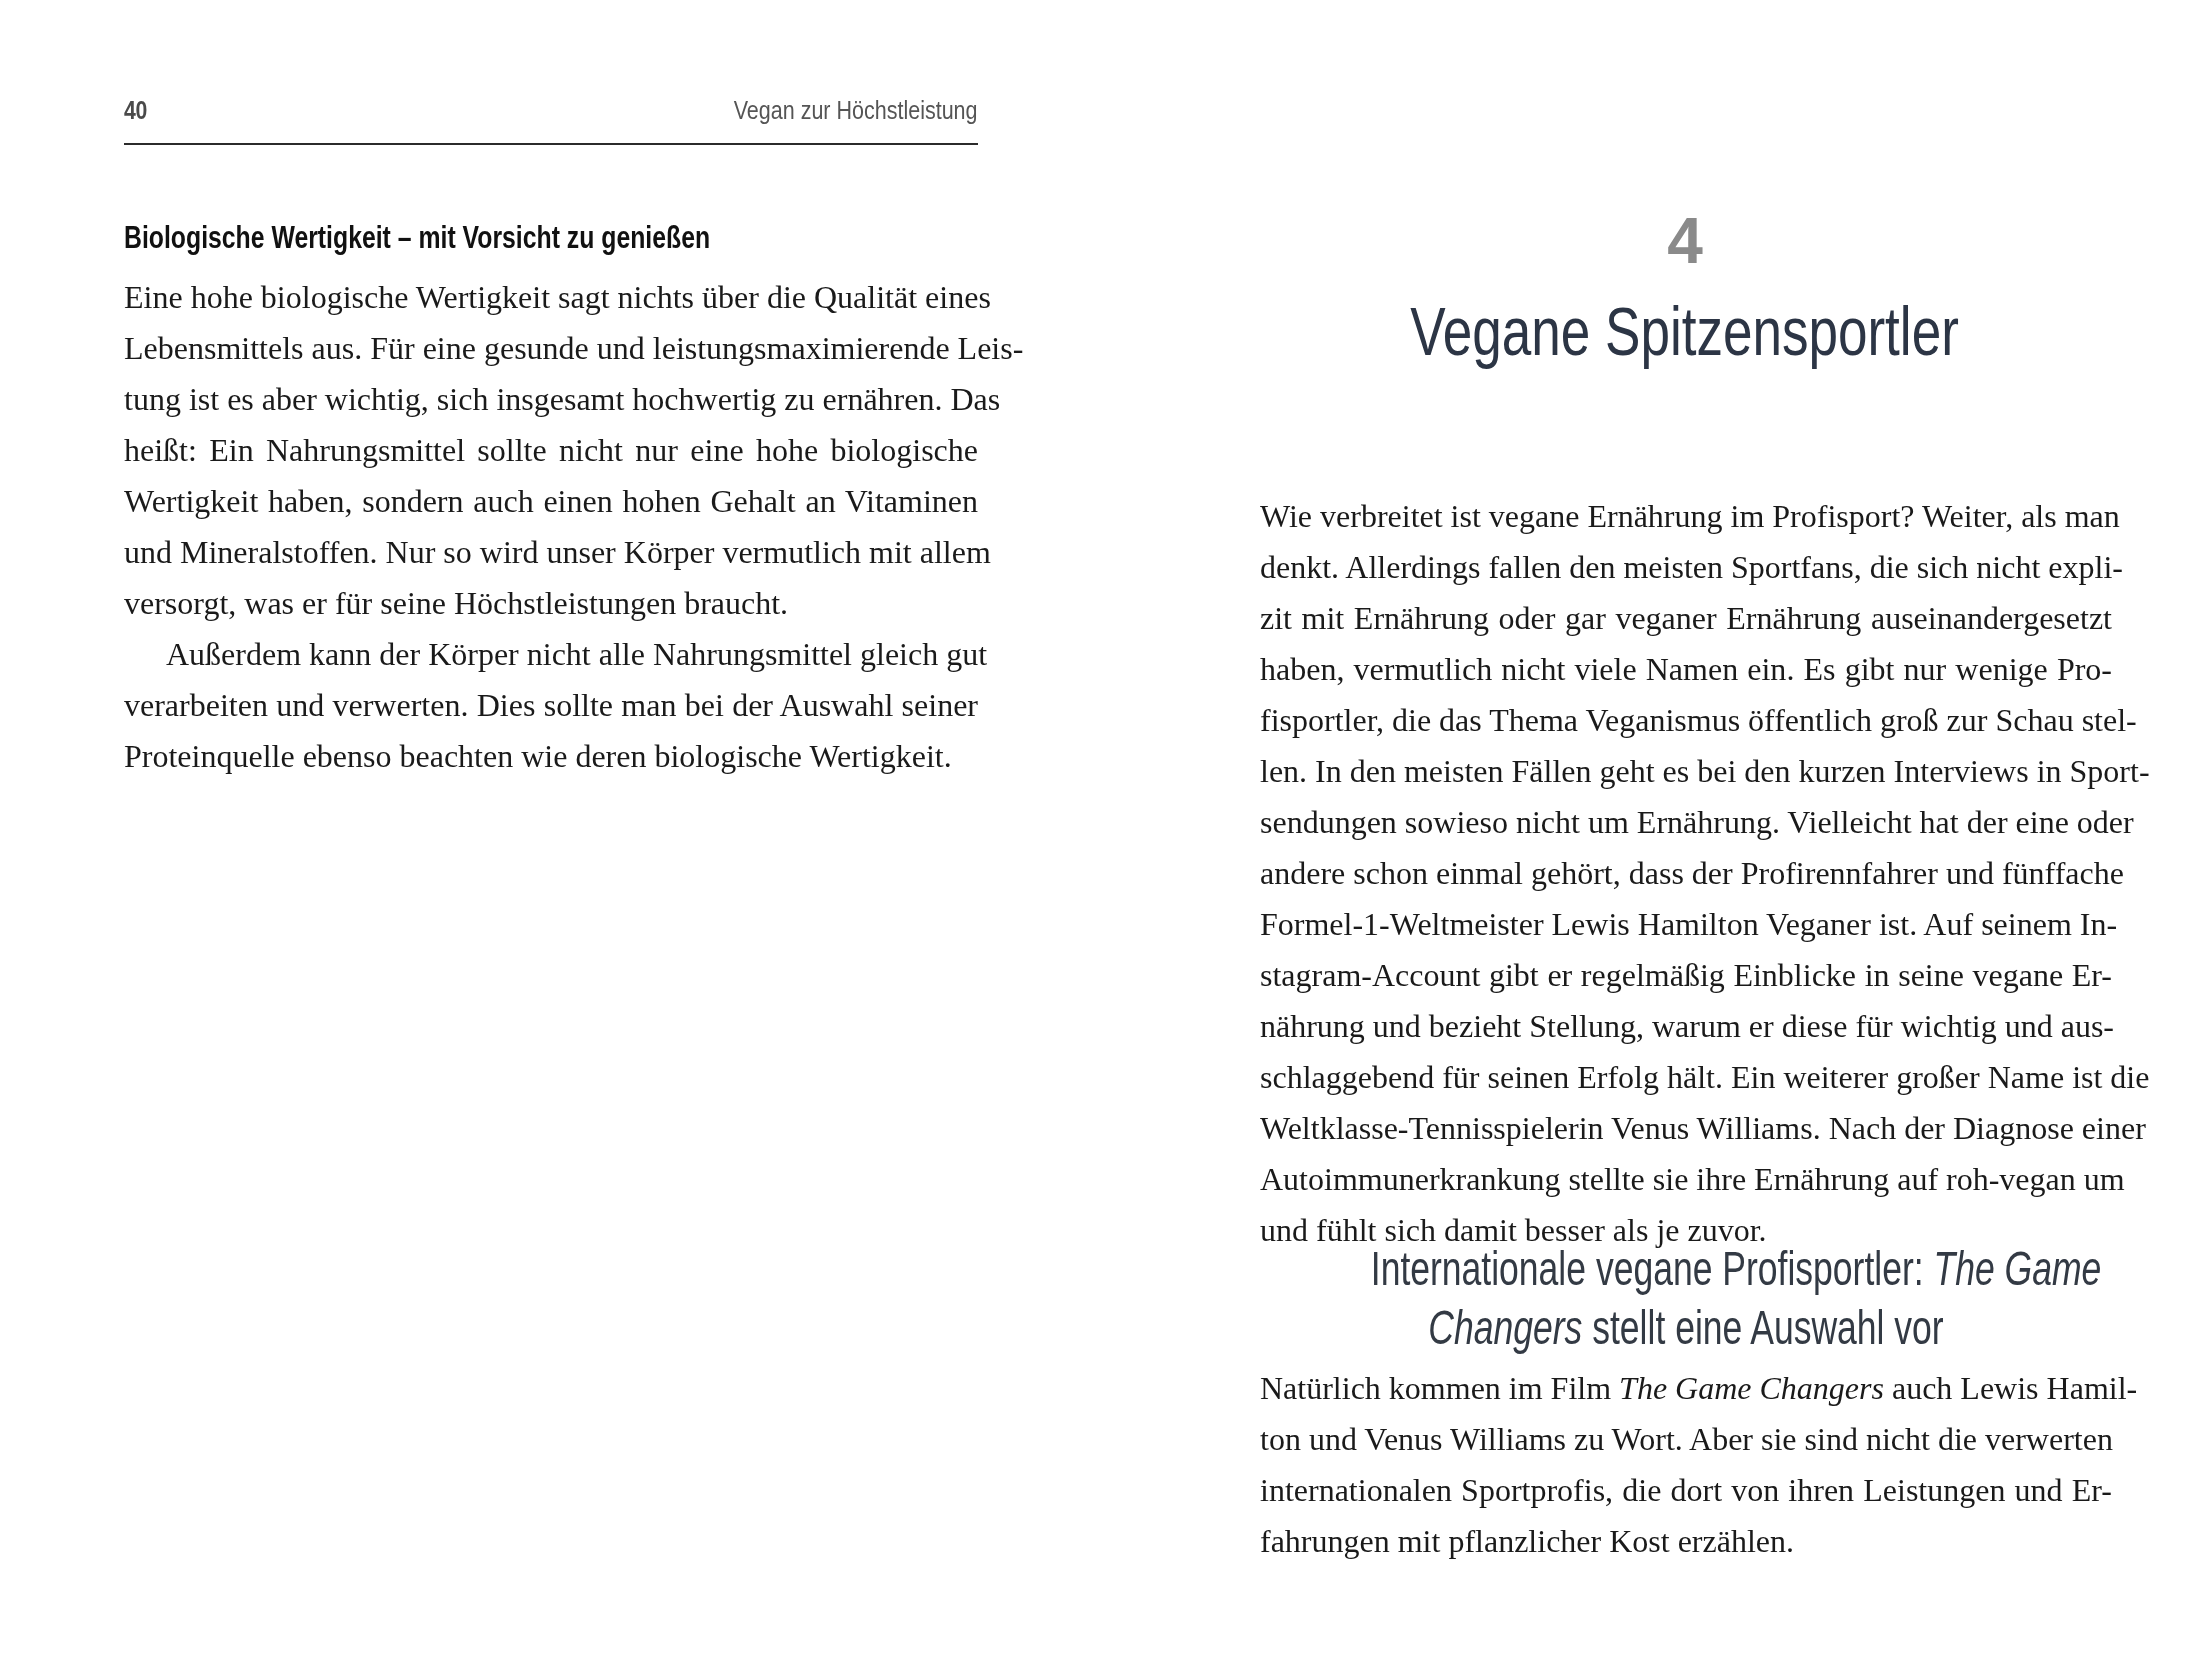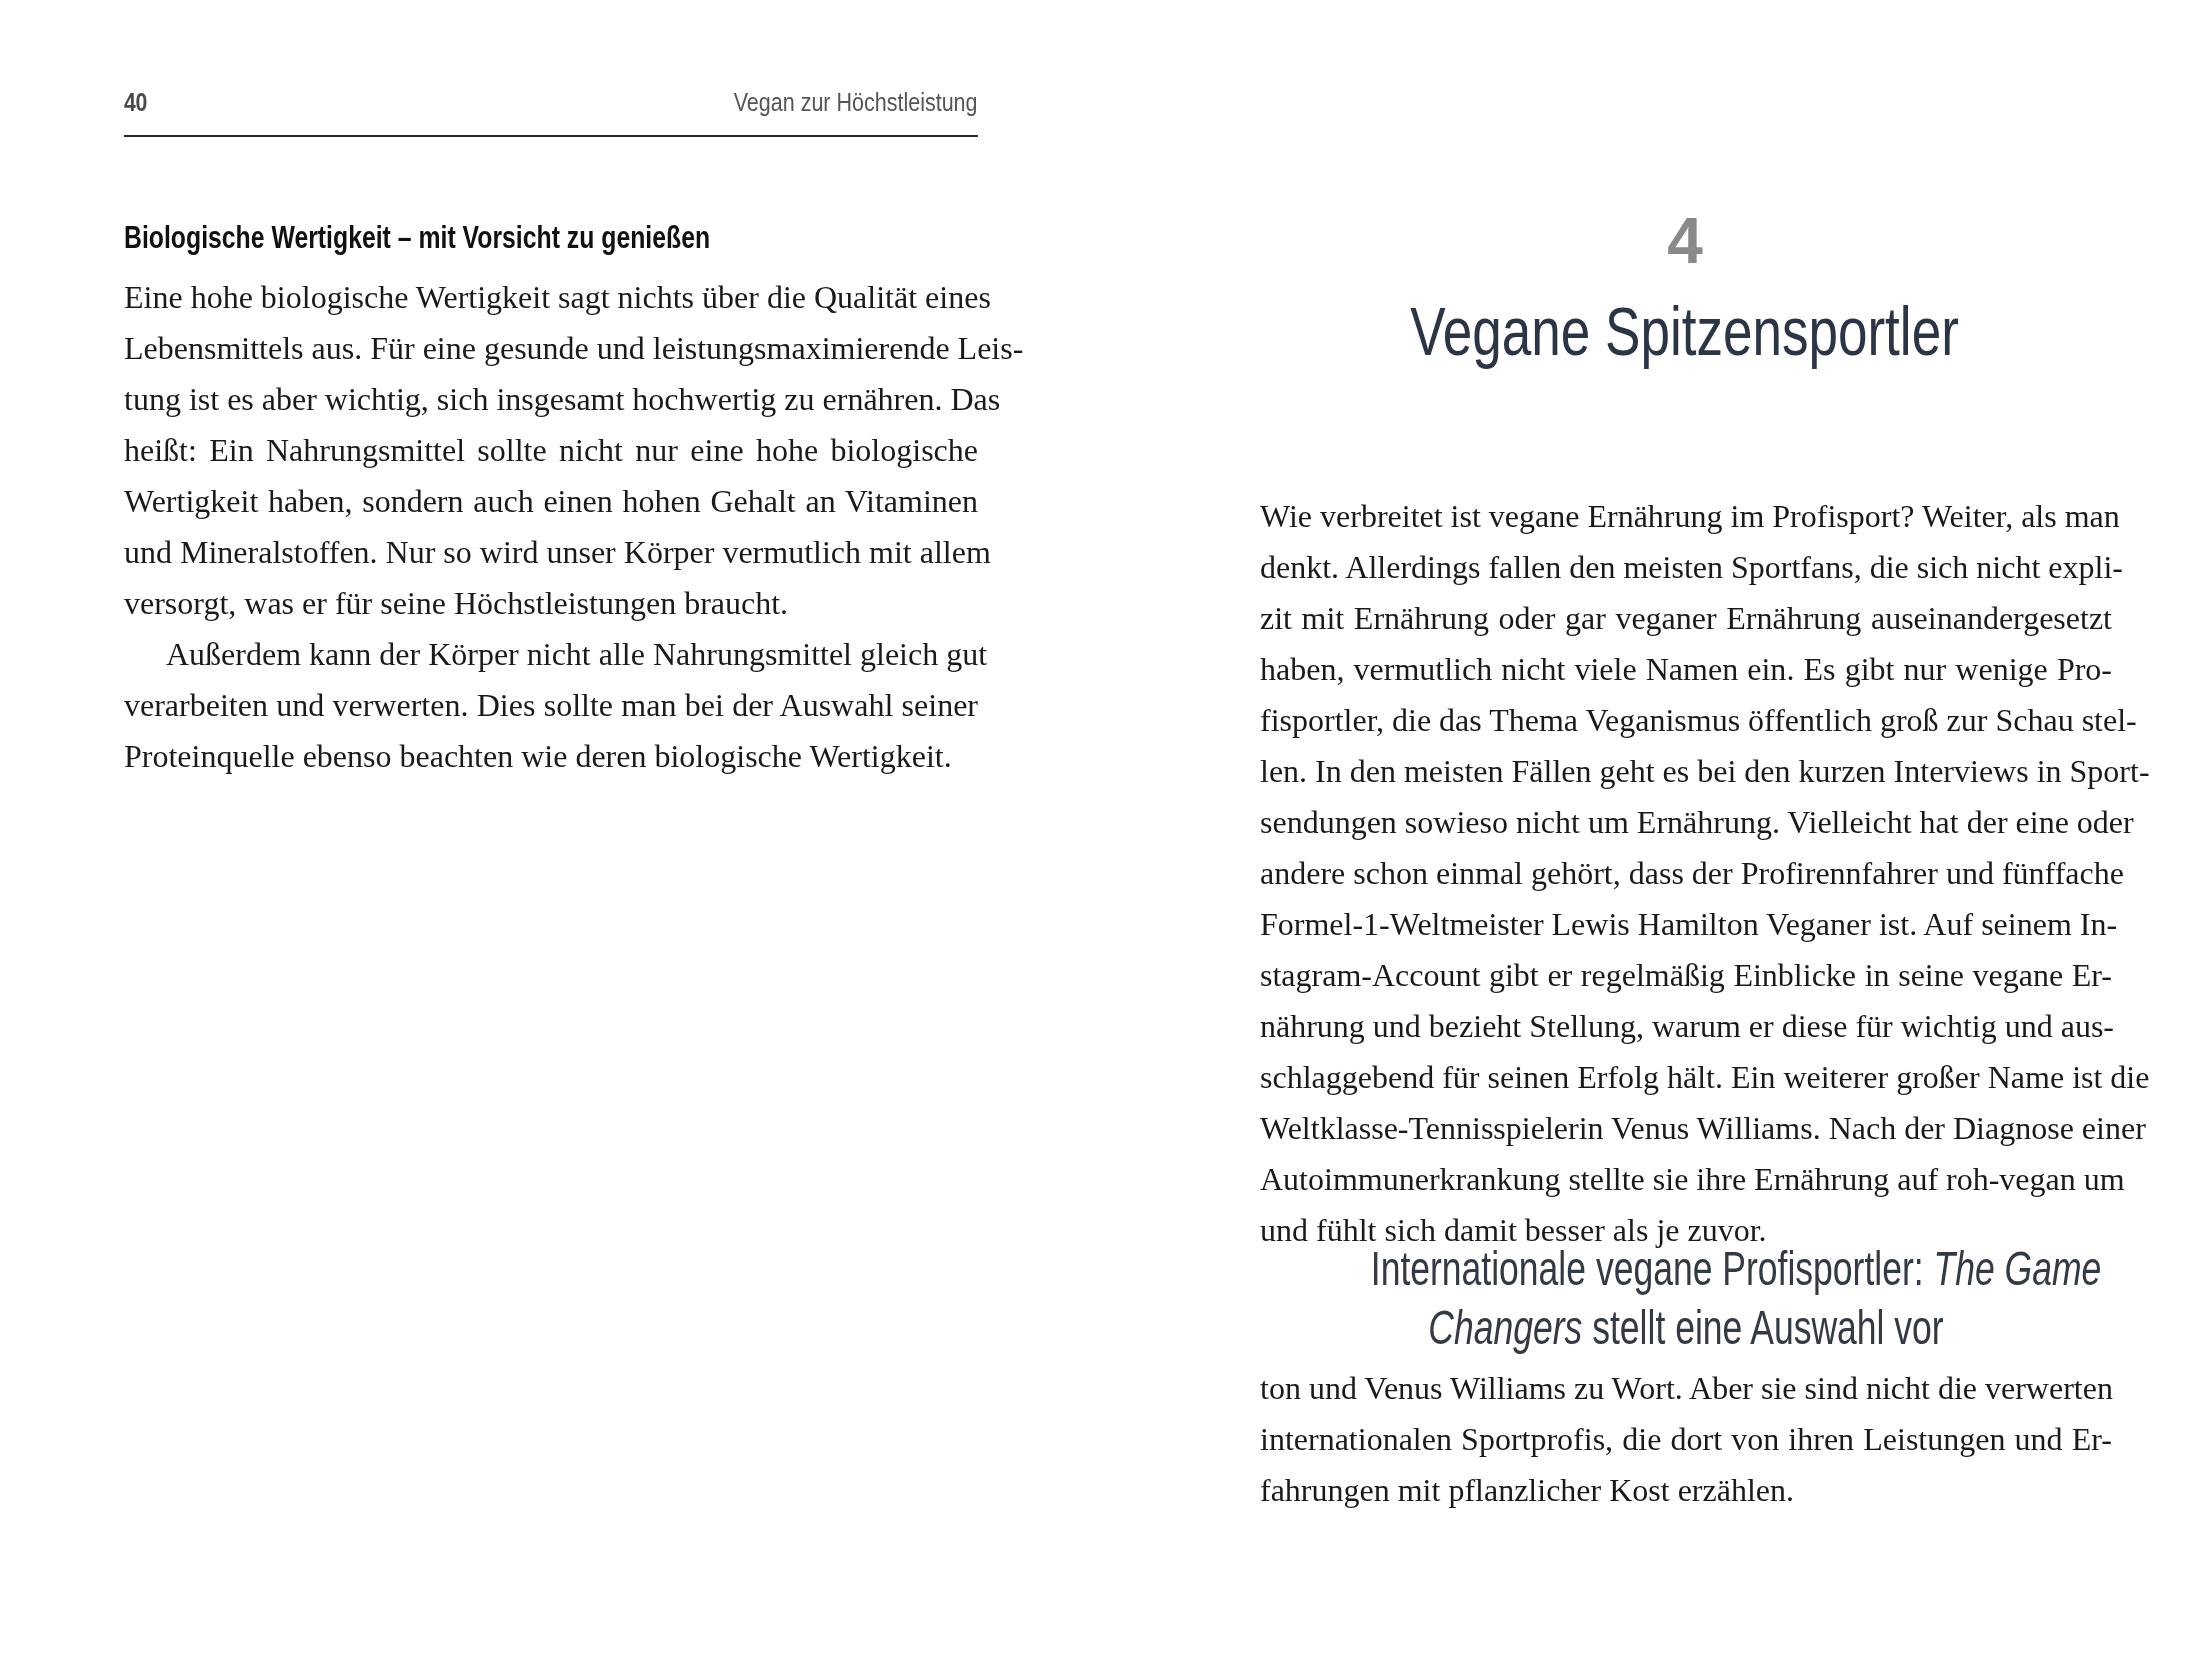--- a/index.html
+++ b/index.html
@@ -1,21 +1,21 @@
 <!DOCTYPE html>
 <html style="font-size:14.7px"><head>
 <meta charset="utf-8">
 <style>
   html, body { margin: 0; padding: 0; background: #ffffff; }
   body { width: 2204px; height: 1674px; position: relative; overflow: hidden; }
   .page { position: absolute; top: 0; height: 1674px; }
   .left-page { left: 0; width: 1102px; }
   .right-page { left: 1102px; width: 1102px; }
 
-  .header { position: absolute; left: 124px; width: 854px; top: 84px; height: 51px; border-bottom: 2.3px solid #2b2b2b; }
+  .header { position: absolute; left: 124px; width: 854px; top: 92px; height: 51px; border-bottom: 2.3px solid #2b2b2b; }
   .page-number { position: absolute; left: 0; top: 3.7px; font-family: "Liberation Sans", sans-serif; font-weight: bold; font-size: 25px; color: #4a4a4a; letter-spacing: -0.5px; transform: scaleX(0.85); transform-origin: left; }
   .running-title { position: absolute; right: 0; top: 3.7px; font-family: "Liberation Sans", sans-serif; font-size: 25px; color: #555; transform: scaleX(0.86); transform-origin: right; }
 
   .serif-body { font-family: "Liberation Serif", serif; font-size: 32px; line-height: 43px; color: #1a1a1a; text-align: justify; hyphens: manual; }
   .serif-body p { margin: 0; }
 
   .left-heading { position: absolute; left: 124px; top: 220px; width: 854px; font-family: "Liberation Sans", sans-serif; font-weight: bold; font-size: 31px; color: #111; transform: scaleX(0.8); transform-origin: left; white-space: nowrap; }
   .left-body { position: absolute; left: 124px; top: 268px; width: 854px; }
 
   .chapter-number { position: absolute; left: 0; width: 1166px; top: 204px; text-align: center; font-family: "Liberation Sans", sans-serif; font-weight: bold; font-size: 64px; color: #8a8a8a; }
@@ -83,18 +83,19 @@
     <span class="line-block">Autoimmunerkrankung stellte sie ihre Ernährung auf roh-vegan um</span>
     <span class="line-block last">und fühlt sich damit besser als je zuvor.</span>
   </div>
 
   <div class="subheading">
     <span class="line" style="white-space: pre;"><span style="white-space: pre;">Internationale vegane Profisportler: </span><em style="white-space: pre;">The Game</em></span>
     <span class="line" style="white-space: pre;"><em style="white-space: pre;">Changers</em><span style="white-space: pre;"> stellt eine Auswahl vor</span></span>
   </div>
 
   <div class="right-body-2 serif-body">
+    <span class="line-block"><span style="white-space: pre;">Natürlich kommen im Film </span><em style="white-space: pre;">The Game Changers</em><span style="white-space: pre;"> auch Lewis Hamil-</span></span>
     <span class="line-block">ton und Venus Williams zu Wort. Aber sie sind nicht die verwerten</span>
     <span class="line-block">internationalen Sportprofis, die dort von ihren Leistungen und Er-</span>
     <span class="line-block last">fahrungen mit pflanzlicher Kost erzählen.</span>
   </div>
 </div>
 
 
 </body></html>

